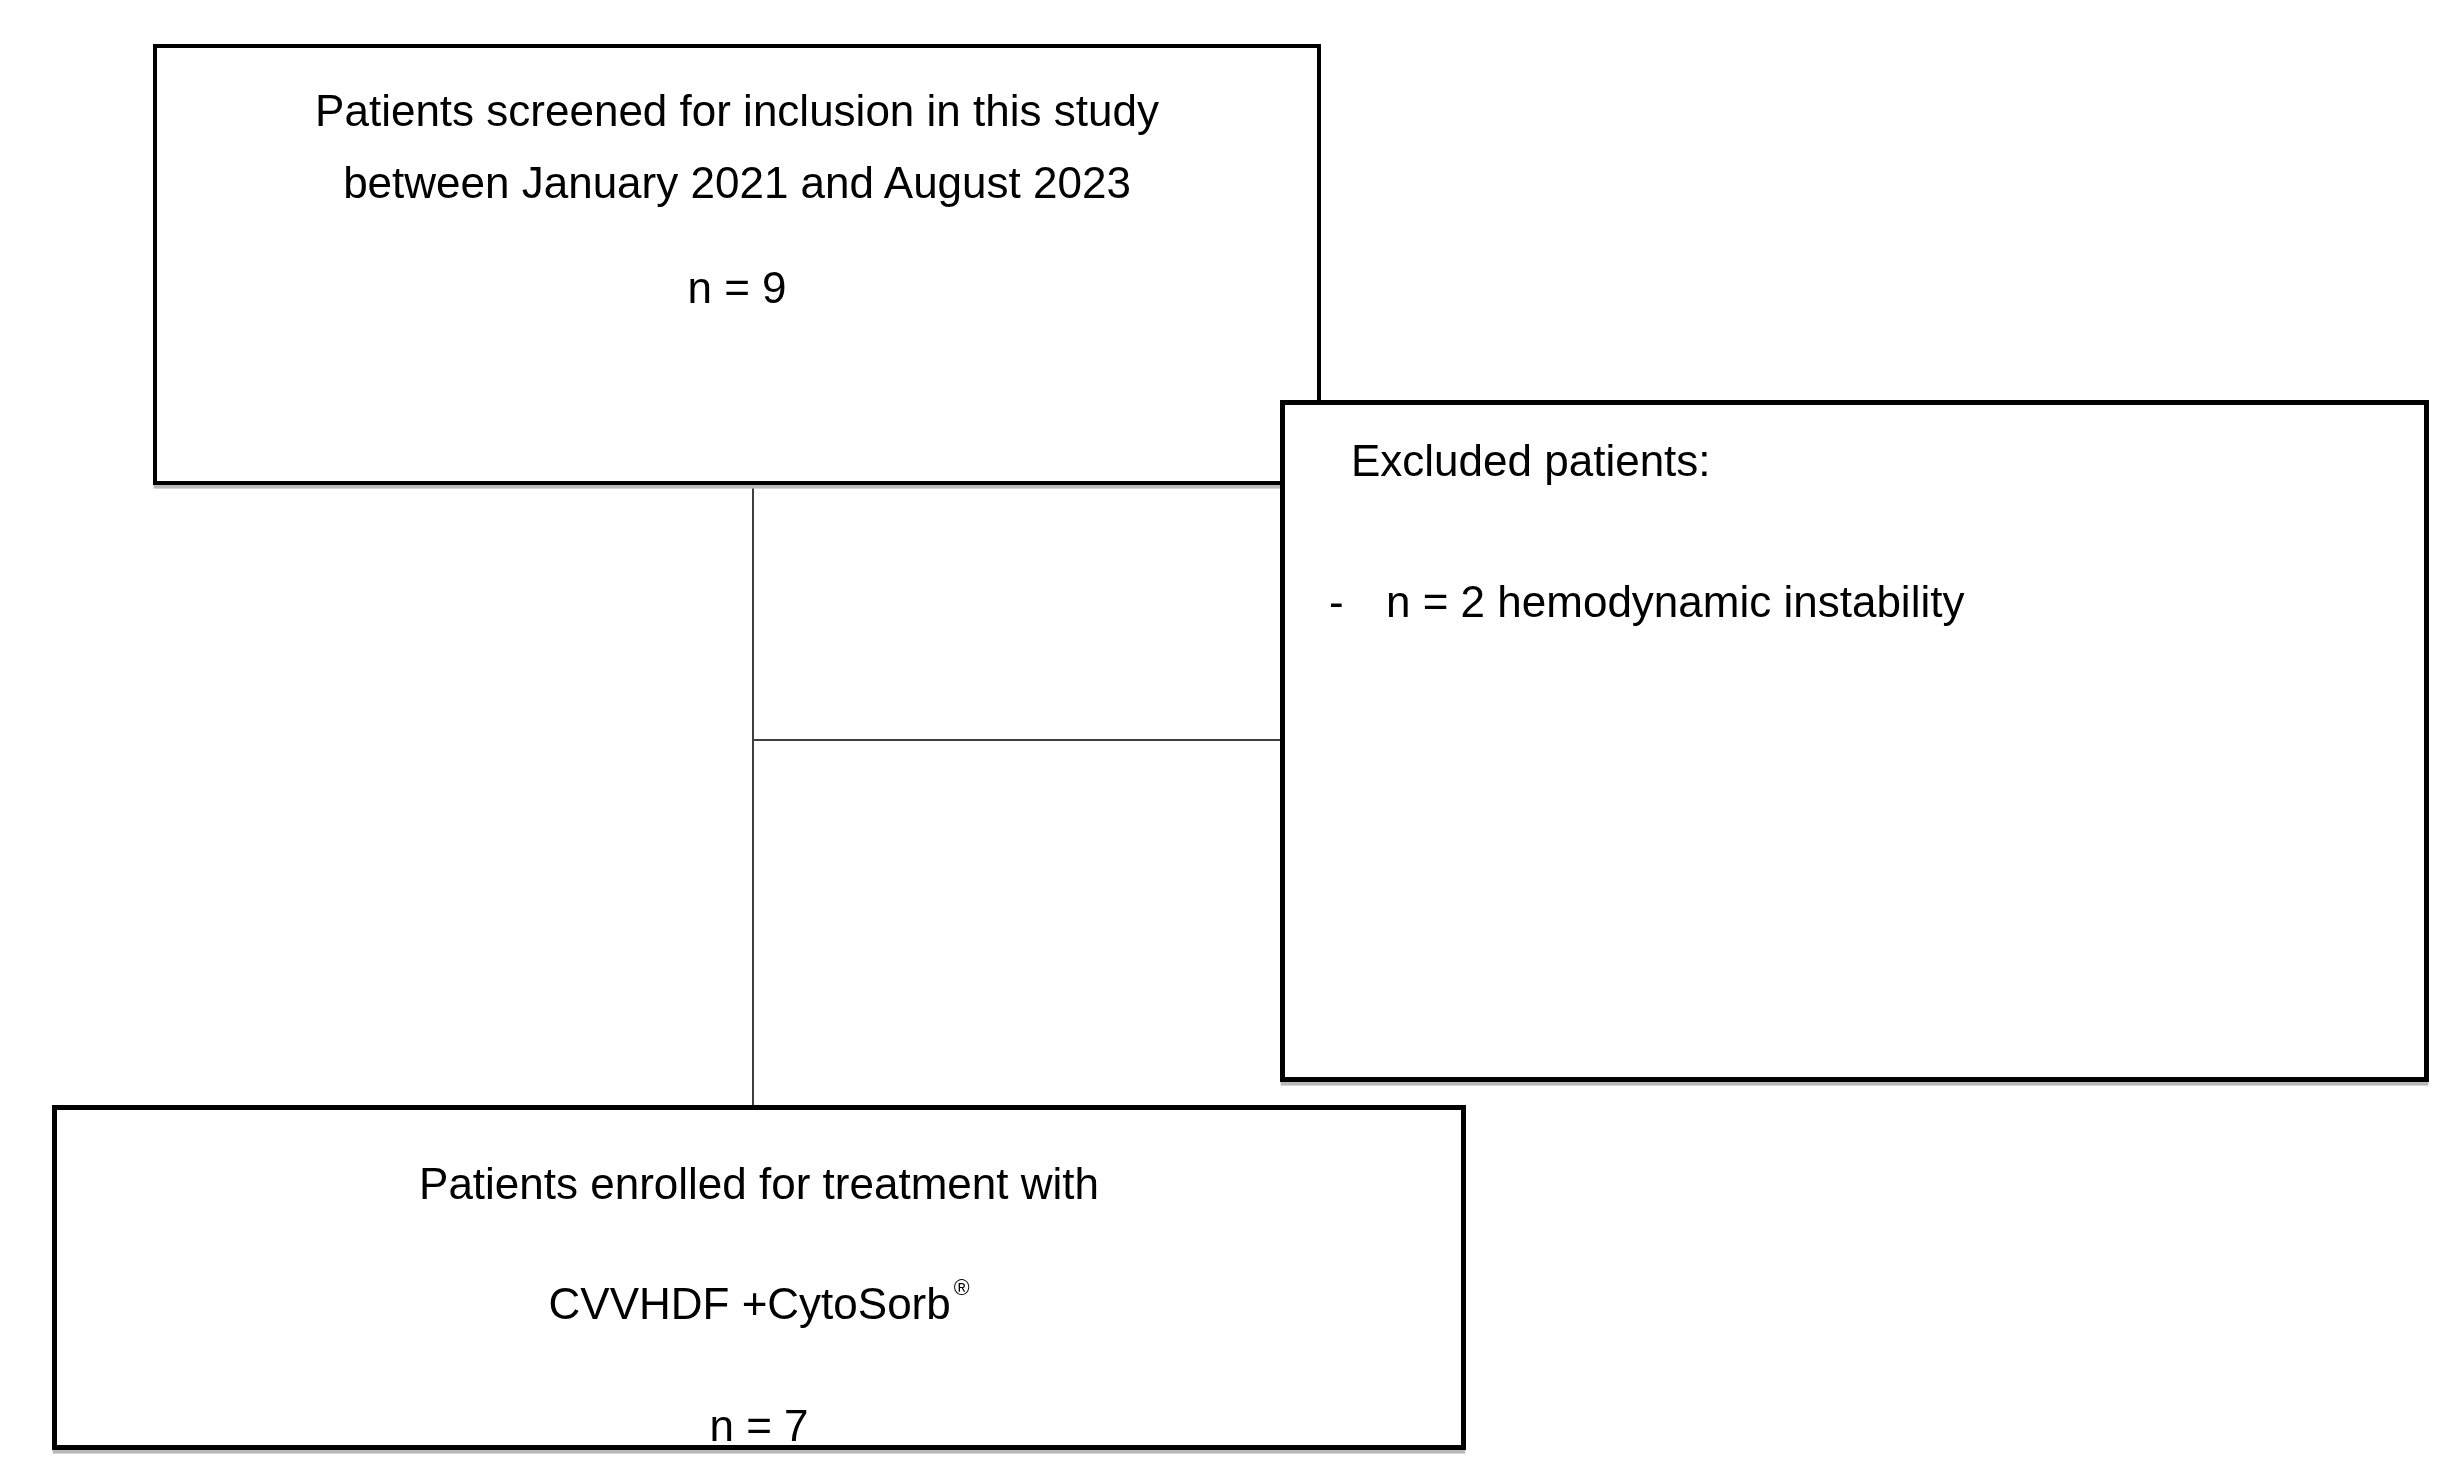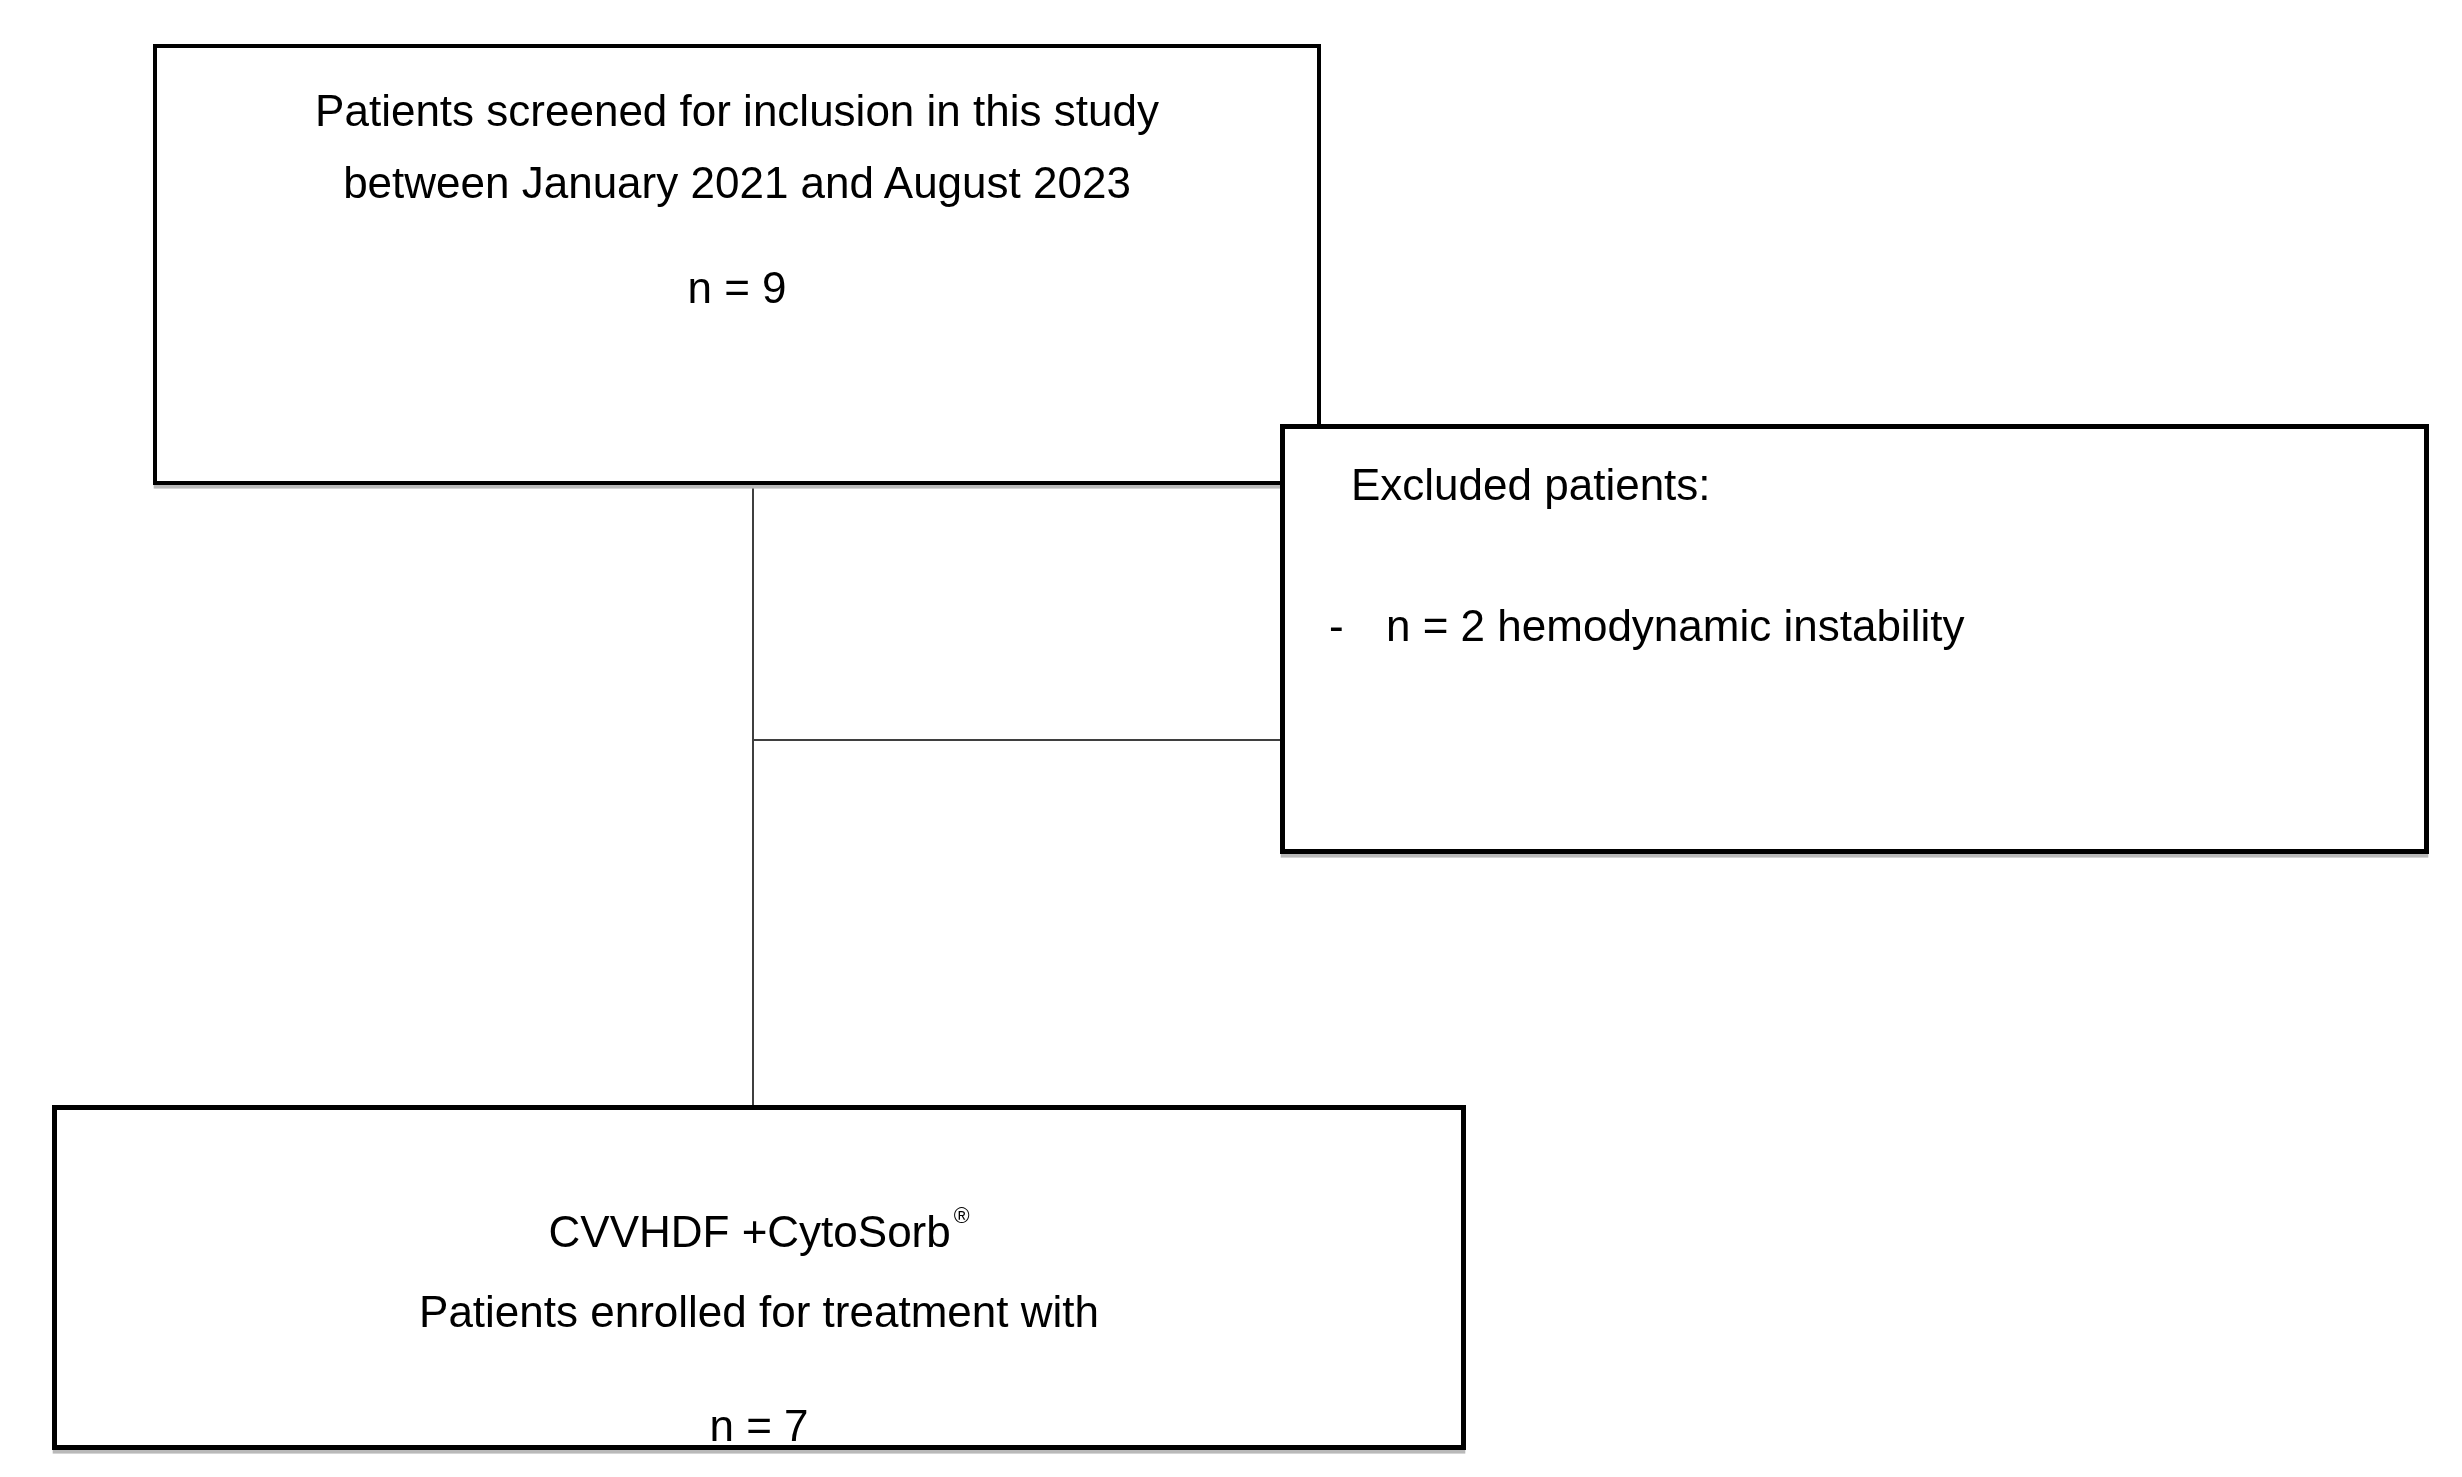--- a/index.html
+++ b/index.html
@@ -31,23 +31,23 @@
     top: 44px;
     width: 1168px;
     height: 441px;
     text-align: center;
     padding-top: 27px;
   }
   .screened .count { margin-top: 33px; }
   
   .excluded {
     left: 1280px;
-    top: 424px;
+    top: 400px;
     width: 1149px;
-    height: 430px;
+    height: 682px;
     border-width: 5px;
     text-align: left;
   }
   .excluded .extitle {
     padding-top: 20px;
     padding-left: 66px;
   }
   .exitem {
     margin-top: 56px;
     padding-left: 44px;
@@ -116,21 +116,21 @@
   </div>
 
   <div class="box excluded">
     <div class="extitle">Excluded patients:</div>
     <div class="exitem">
       <span class="bullet">-</span><span>n = 2 hemodynamic instability</span><span class="sup3"></span>
     </div>
   </div>
 
   <div class="box enrolled">
+    <div class="line">Patients enrolled for treatment with</div>
     <div class="line treatment-line">
       <span>CVVHDF +CytoSorb</span><span class="supreg">®</span>
     </div>
-    <div class="line">Patients enrolled for treatment with</div>
     <div class="count">n = 7</div>
   </div>
 
 </div>
 
 
 </body></html>

